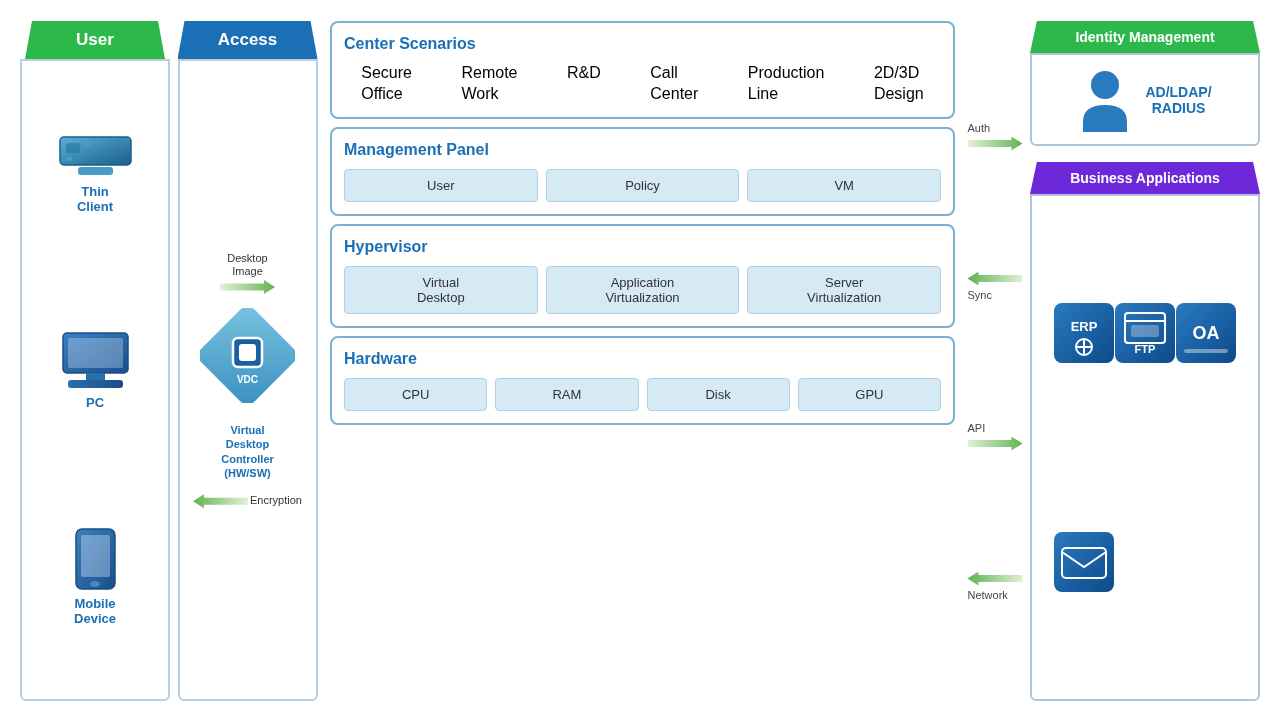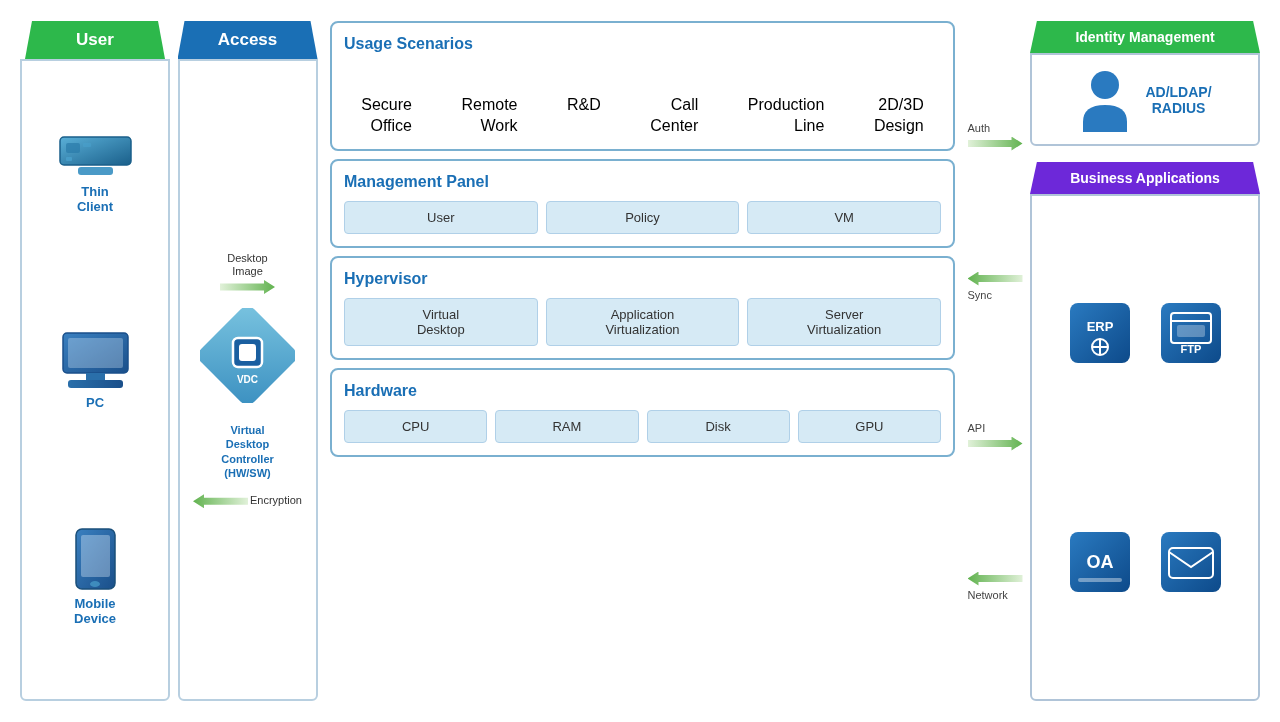--- a/index.html
+++ b/index.html
@@ -47,23 +47,22 @@
       border: 1px solid #b0d0e8;
       border-radius: 4px;
       padding: 8px 14px;
       font-size: 13px;
       text-align: center;
       color: #333;
       flex: 1;
       min-width: 60px;
     }
     .scenario-item {
-      text-align: right;
+      text-align: left;
       line-height: 1.3;
-      margin-top: 32px;
     }
     .app-icon-box {
       display: flex;
       flex-direction: column;
       align-items: center;
       justify-content: center;
       gap: 4px;
     }
 
     
@@ -267,21 +266,21 @@
       <div style="display:flex; flex-direction:row; gap:2px;">
         <div class="arr-left"></div>
         <div style="font-size:11px; color:#333;">Encryption</div>
       </div>
     </div>
   </div>
 
   <div class="sections-column" style="margin: 0 5px;">
 
     <div class="section-box">
-      <div class="section-title">Usage Scenarios</div>
+      <div class="section-title">Center Scenarios</div>
       <div style="display:flex; gap:15px; justify-content:space-around;">
         <div class="scenario-item">Secure<br>Office</div>
         <div class="scenario-item">Remote<br>Work</div>
         <div class="scenario-item">R&amp;D</div>
         <div class="scenario-item">Call<br>Center</div>
         <div class="scenario-item">Production<br>Line</div>
         <div class="scenario-item">2D/3D<br>Design</div>
       </div>
     </div>
 
@@ -342,21 +341,21 @@
         <svg width="55" height="65" viewBox="0 0 55 65">
           <circle cx="27" cy="18" r="14" fill="#2a7ac0"></circle>
           <path d="M5 55 Q5 38 27 38 Q49 38 49 55 L49 65 L5 65 Z" fill="#2a7ac0"></path>
         </svg>
         <div style="color:#1a6fb5; font-size:14px; font-weight:bold; text-align:center;">AD/LDAP/<br>RADIUS</div>
       </div>
     </div>
 
     <div class="biz-section">
       <div style="background:#6d28d9; color:#fff; font-size:14px; font-weight:bold; text-align:center; padding:8px 5px; border-radius:4px 4px 0 0; clip-path:polygon(3% 0%,97% 0%,100% 100%,0% 100%); margin-top:8px;">Business Applications</div>
-      <div style="border:2px solid #b0c4d8; border-radius:0 0 6px 6px; background:#fff; padding:22px; display:grid; grid-template-columns:1fr 1fr; flex:1;">
+      <div style="border:2px solid #b0c4d8; border-radius:0 0 6px 6px; background:#fff; padding:22px; display:grid; grid-template-columns:1fr 1fr 1fr; flex:1;">
 
         <div class="app-icon-box">
           <svg width="60" height="60" viewBox="0 0 60 60">
             <rect width="60" height="60" rx="8" fill="url(#erp-g)"></rect>
             <text x="30" y="28" text-anchor="middle" fill="#fff" font-size="13" font-weight="bold" font-family="Arial">ERP</text>
             <circle cx="30" cy="44" r="8" fill="none" stroke="#fff" stroke-width="2"></circle>
             <line x1="30" y1="36" x2="30" y2="52" stroke="#fff" stroke-width="2"></line>
             <line x1="22" y1="44" x2="38" y2="44" stroke="#fff" stroke-width="2"></line>
             <defs>
               <linearGradient id="erp-g" x1="0" y1="0" x2="1" y2="1">

